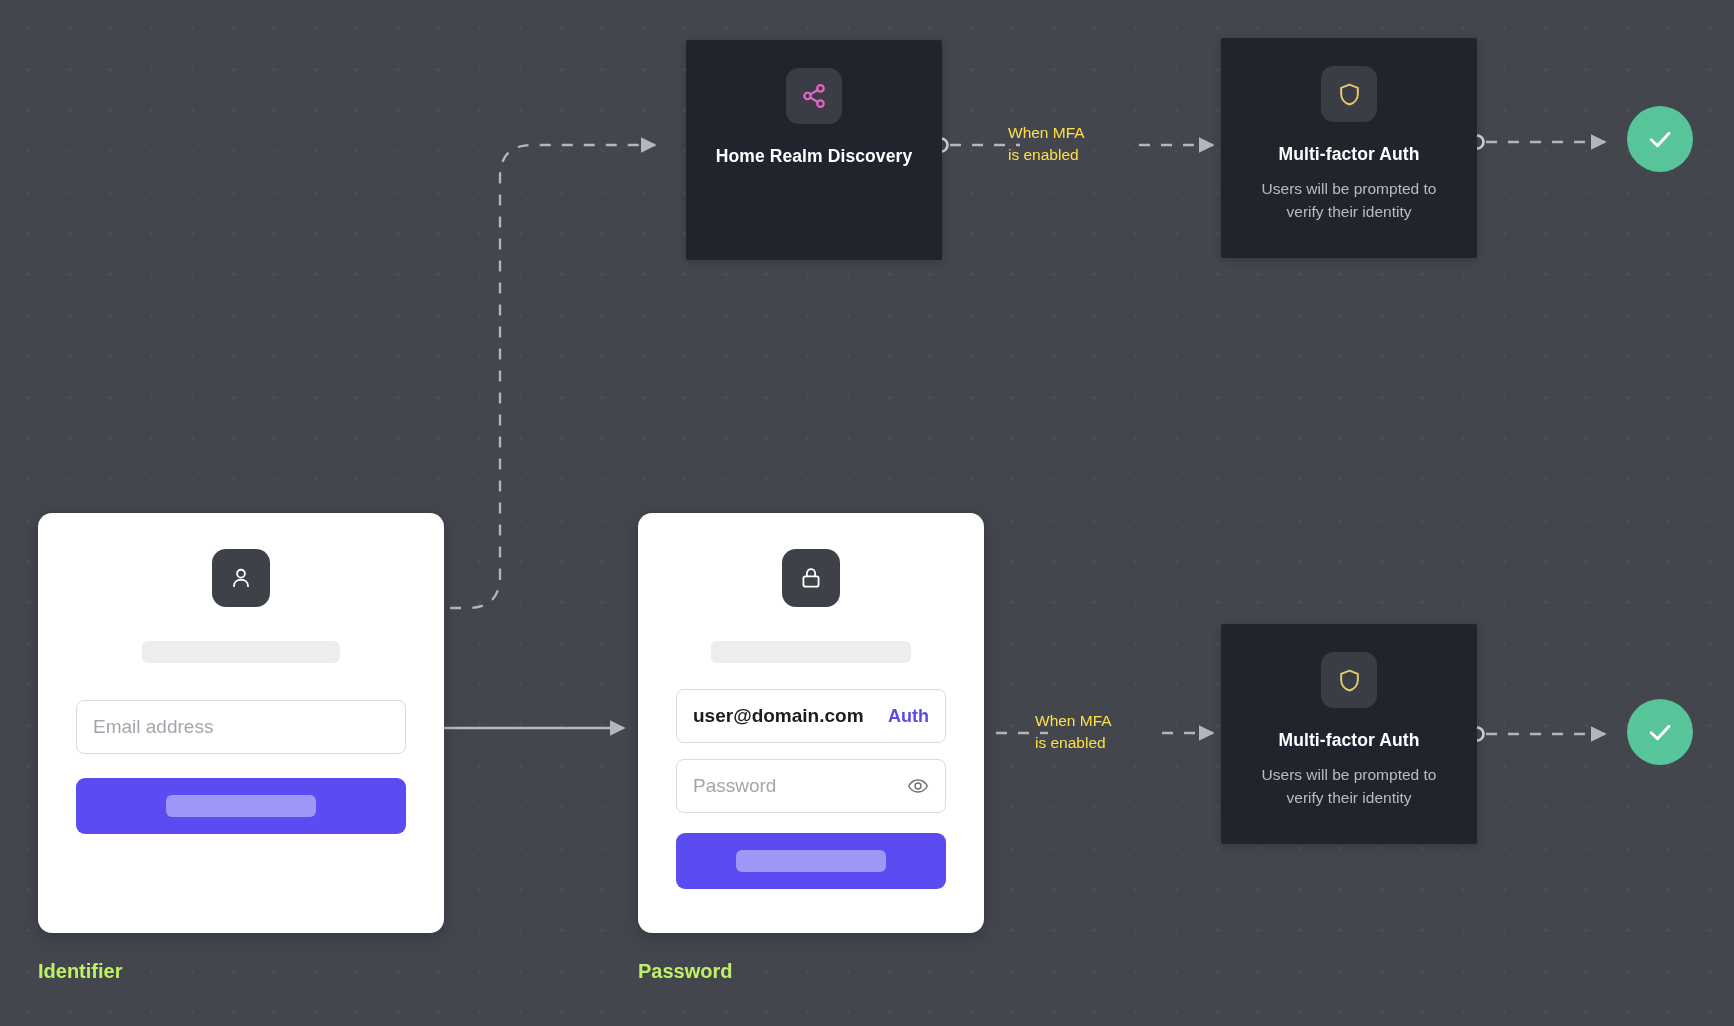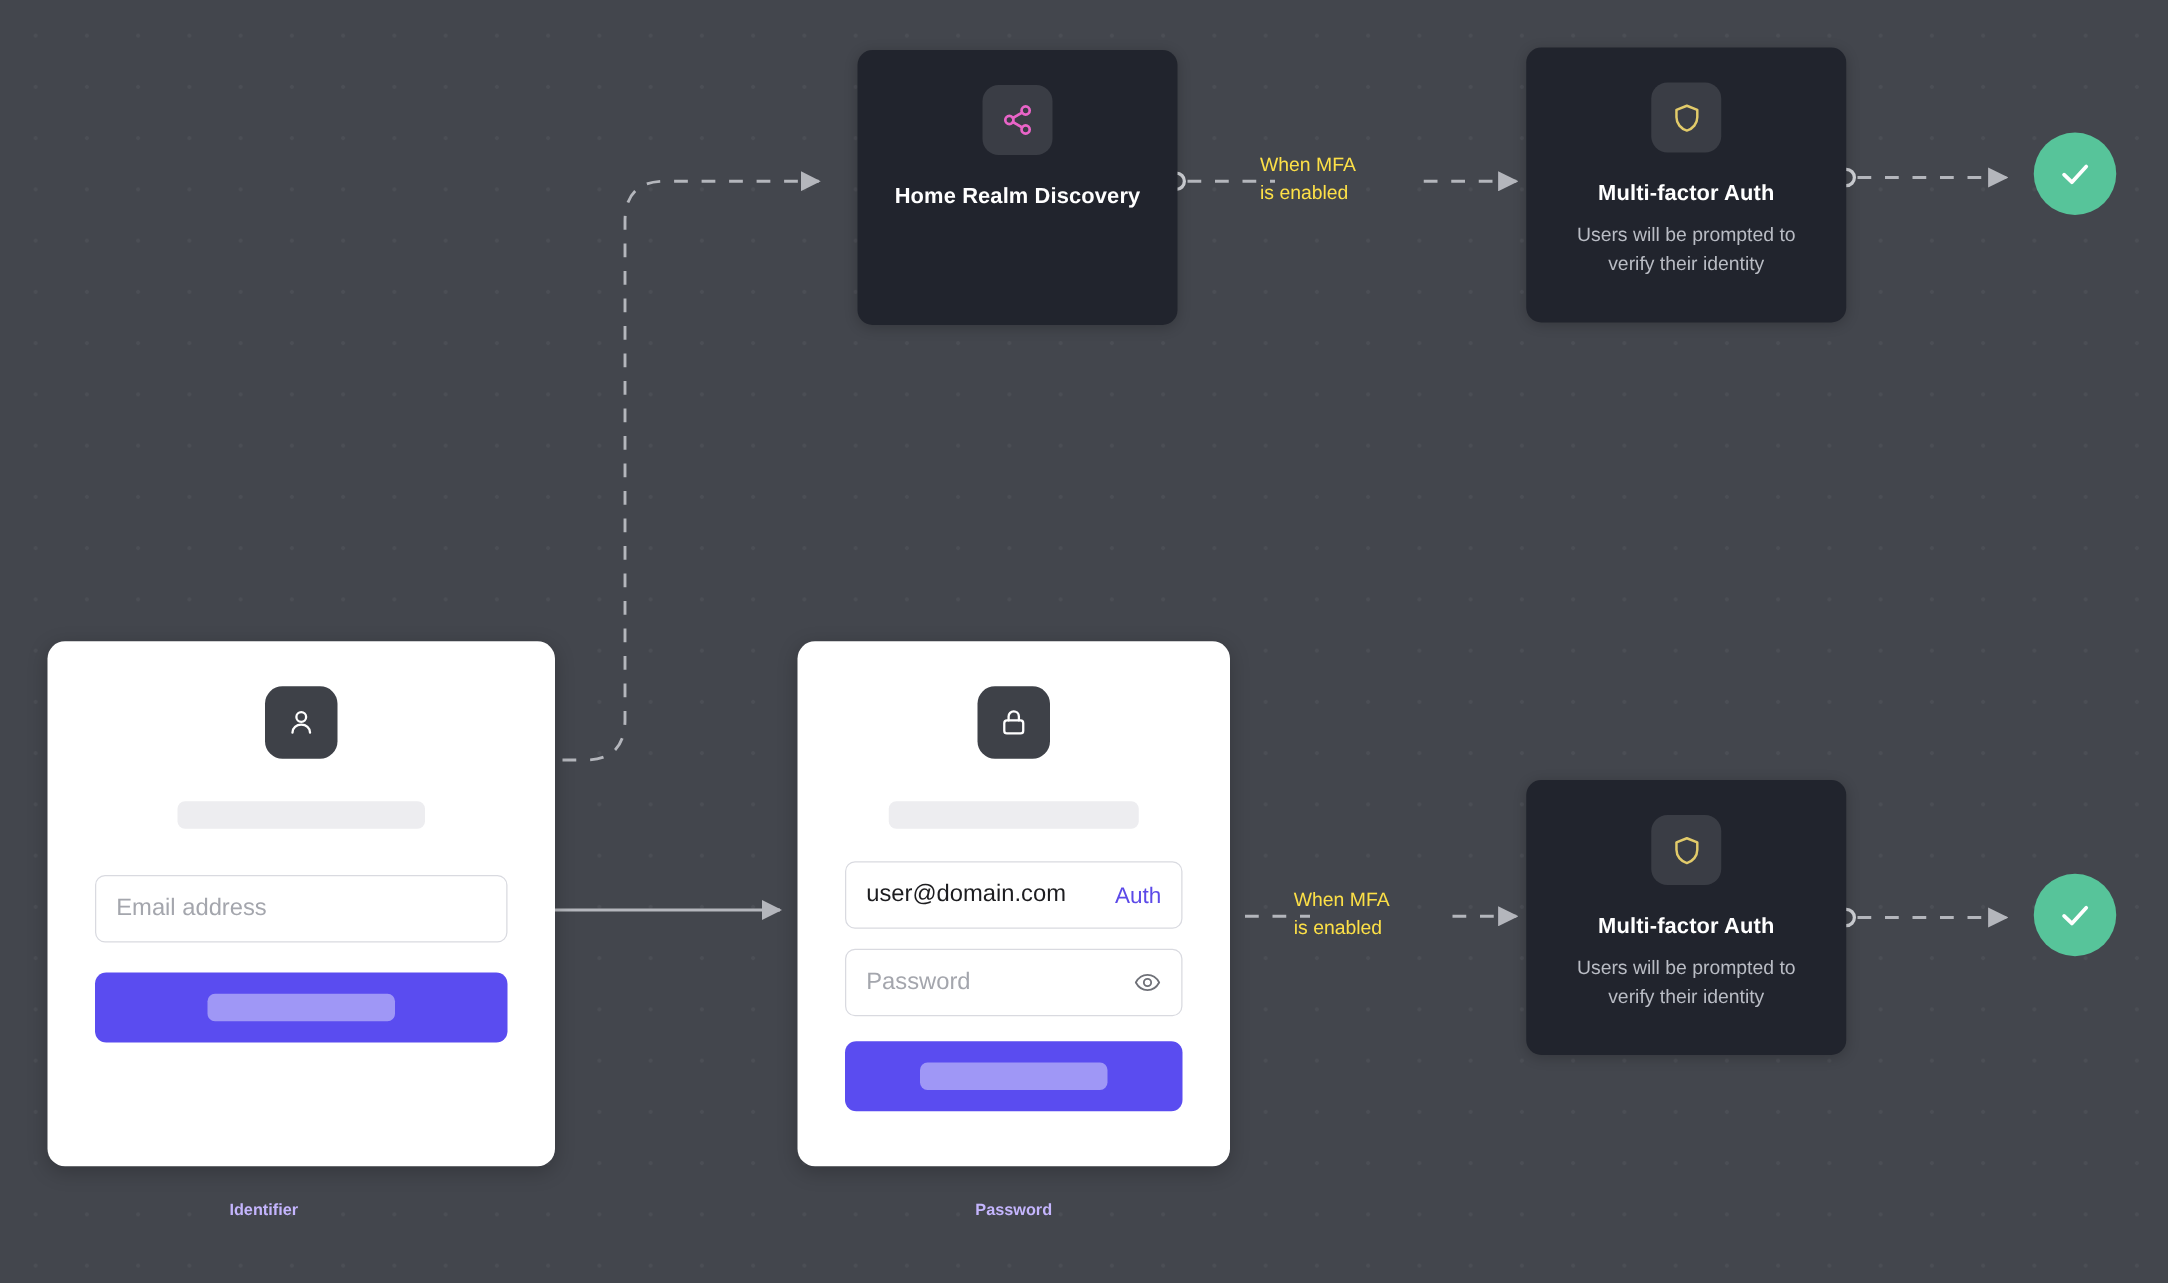--- a/index.html
+++ b/index.html
@@ -30,21 +30,21 @@
     left: 0; top: 0;
     width: 1734px;
     height: 1026px;
     pointer-events: none;
   }
 
   
   .node-card {
     position: absolute;
     background: #21242d;
-    border-radius: 12px;
+    border-radius: 2px;
     text-align: center;
     padding: 28px 22px 26px;
     box-shadow: 0 2px 10px rgba(0,0,0,0.20);
   }
   .node-icon-box {
     width: 56px;
     height: 56px;
     border-radius: 13px;
     background: #3a3d45;
     margin: 0 auto 22px;
@@ -133,24 +133,23 @@
   }
   .btn-skeleton {
     height: 22px;
     border-radius: 6px;
     background: rgba(255,255,255,0.42);
   }
 
   
   .card-caption {
     position: absolute;
-    font-size: 13px;
+    font-size: 20px;
     font-weight: bold;
-    color: #c4b5fd;
-    text-align: center;
+    color: #bef264;
   }
 
   
   .edge-label {
     position: absolute;
     font-size: 15.5px;
     line-height: 1.45;
     color: #fde047;
     text-align: left;
     white-space: pre-line;
@@ -254,21 +253,21 @@
   <div class="card-caption" style="left:38px; top:960px; width:346px;">Identifier</div>
 
   <div class="login-card" style="left:638px; top:513px; width:346px; height:420px;">
     <div class="login-icon-box">
       <svg width="26" height="26" viewBox="0 0 24 24" fill="none" stroke="#ffffff" stroke-width="1.7" stroke-linecap="round" stroke-linejoin="round">
         <rect x="5" y="10.5" width="14" height="9.5" rx="2"></rect>
         <path d="M8.2 10.5 V7.6 C8.2 5.5 9.9 3.8 12 3.8 C14.1 3.8 15.8 5.5 15.8 7.6 V10.5"></path>
       </svg>
     </div>
     <div class="skeleton-title" style="width:200px; margin-top:34px;"></div>
-    <div class="field" style="margin-top:26px;">
+    <div class="field" style="margin-top:26px;font-weight:bold;">
       <span class="field-value">user@domain.com</span>
       <span class="field-link">Auth</span>
     </div>
     <div class="field" style="margin-top:16px;">
       <span class="field-placeholder">Password</span>
       <span class="field-trailing-icon">
         <svg width="22" height="22" viewBox="0 0 24 24" fill="none" stroke="#6f7178" stroke-width="1.6" stroke-linecap="round" stroke-linejoin="round">
           <path d="M1.8 12 C4.2 7.6 7.9 5.4 12 5.4 C16.1 5.4 19.8 7.6 22.2 12 C19.8 16.4 16.1 18.6 12 18.6 C7.9 18.6 4.2 16.4 1.8 12 Z"></path>
           <circle cx="12" cy="12" r="3.2"></circle>
         </svg>

